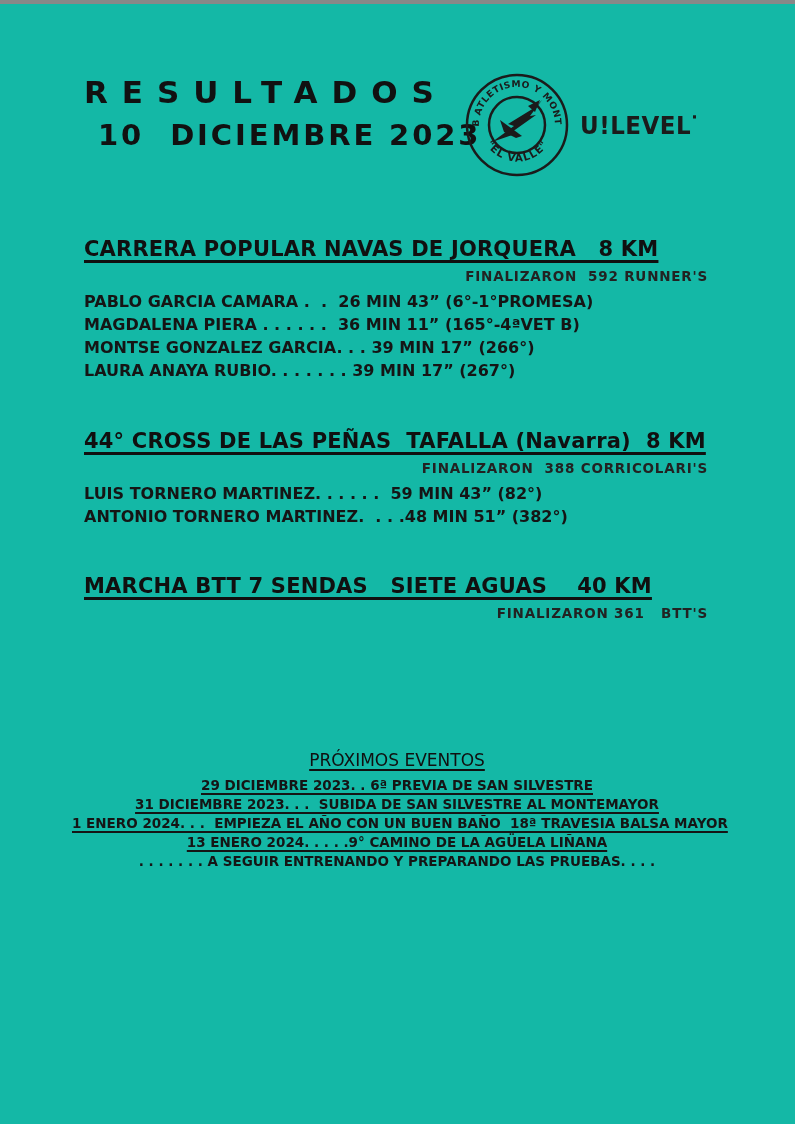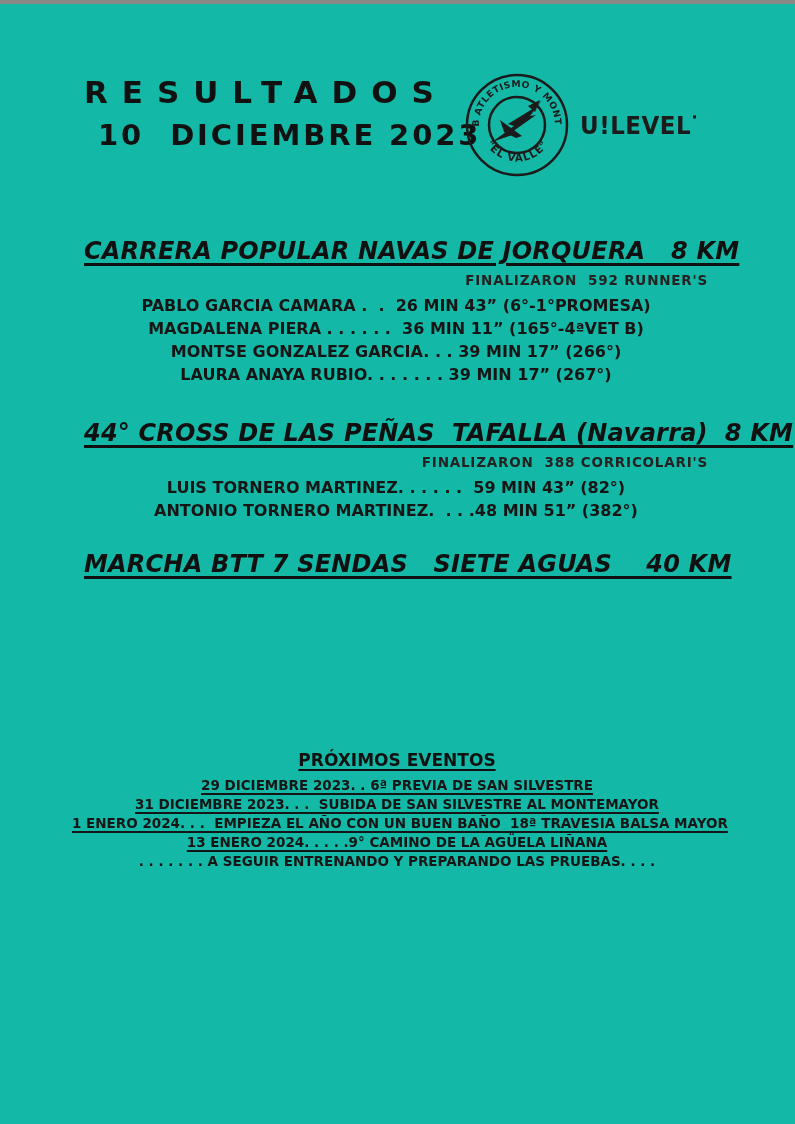--- a/index.html
+++ b/index.html
@@ -28,40 +28,40 @@
     font-size:23px; font-weight:bold; letter-spacing:0.5px;
     transform:scaleY(1.08); color:#1b1b1b; white-space:pre;
   }
   .sponsor::after {
     content:""; display:inline-block; width:3px; height:3px;
     background:#1b1b1b; margin-left:2px; margin-bottom:14px;
   }
   
   .content { position:absolute; left:84px; width:624px; }
   .section-title {
-    font-size:24px; font-weight:bold; white-space:pre;
+    font-size:21px; font-weight:bold; white-space:pre;
     text-decoration:underline; text-decoration-thickness:2.5px;
-    text-underline-offset:4px; letter-spacing:0.2px; color:#101010;font-style:italic;
+    text-underline-offset:4px; letter-spacing:0.2px; color:#101010;
   }
   .finishers {
     font-size:13.5px; font-weight:bold; letter-spacing:0.8px;
     text-align:right; margin-top:7px; white-space:pre; color:#222;
   }
   .results { margin-top:6px; }
   .result-line {
     font-size:16px; font-weight:bold; line-height:23px;
-    text-align:center; white-space:pre; color:#151515;
+    white-space:pre; color:#151515;
   }
   #section-1 { top:233px; }
-  #section-2 { top:415px; }
-  #section-3 { top:546px; }
+  #section-2 { top:425px; }
+  #section-3 { top:570px; }
   
   .upcoming { position:absolute; top:746px; left:72px; width:650px; text-align:center; }
   .upcoming-title {
-    font-size:17px; font-weight:bold; white-space:pre;
+    font-size:17px; font-weight:normal; white-space:pre;
     text-decoration:underline; text-decoration-thickness:2px;
     text-underline-offset:3px; color:#101010;
   }
   .event-line {
     font-size:13.5px; font-weight:bold; line-height:19px; white-space:pre;
     color:#151515;
   }
   .event-line span {
     text-decoration:underline; text-decoration-thickness:1.5px;
     text-underline-offset:3px;
@@ -121,20 +121,21 @@
     <div class="section-title">44° CROSS DE LAS PEÑAS  TAFALLA (Navarra)  8 KM</div>
     <div class="finishers">FINALIZARON  388 CORRICOLARI'S</div>
     <div class="results">
       <div class="result-line">LUIS TORNERO MARTINEZ. . . . . .  59 MIN 43” (82°)</div>
       <div class="result-line">ANTONIO TORNERO MARTINEZ.  . . .48 MIN 51” (382°)</div>
     </div>
   </div>
 
   <div class="content" id="section-3">
     <div class="section-title">MARCHA BTT 7 SENDAS   SIETE AGUAS    40 KM</div>
+    <div class="finishers">FINALIZARON 361   BTT'S</div>
   </div>
 
   <div class="upcoming">
     <div class="upcoming-title">PRÓXIMOS EVENTOS</div>
     <div class="events-list">
       <div class="event-line"><span>29 DICIEMBRE 2023. . 6ª PREVIA DE SAN SILVESTRE</span></div>
       <div class="event-line"><span>31 DICIEMBRE 2023. . .  SUBIDA DE SAN SILVESTRE AL MONTEMAYOR</span></div>
       <div class="event-line"><span>1 ENERO 2024. . .  EMPIEZA EL AÑO CON UN BUEN BAÑO  18ª TRAVESIA BALSA MAYOR</span></div>
       <div class="event-line"><span>13 ENERO 2024. . . . .9° CAMINO DE LA AGÜELA LIÑANA</span></div>
     </div>

